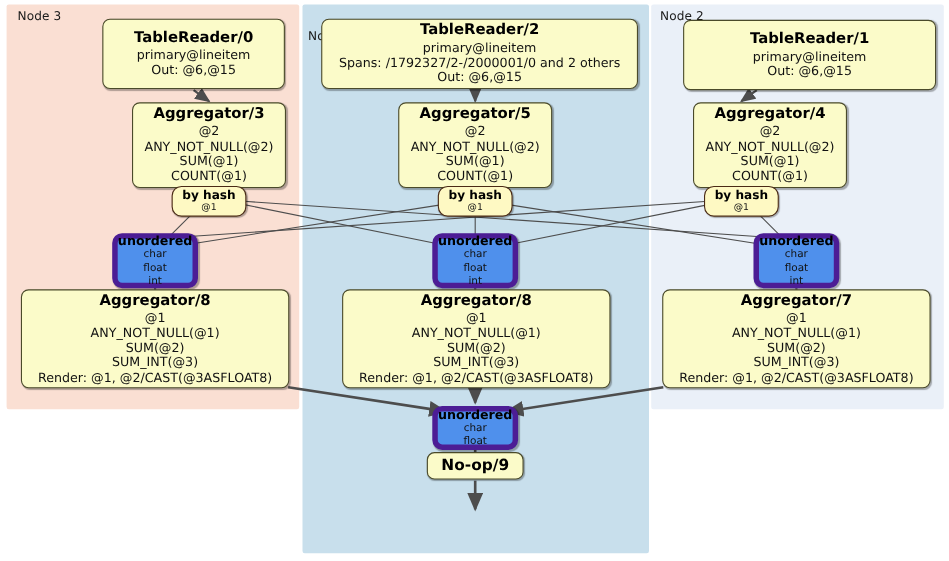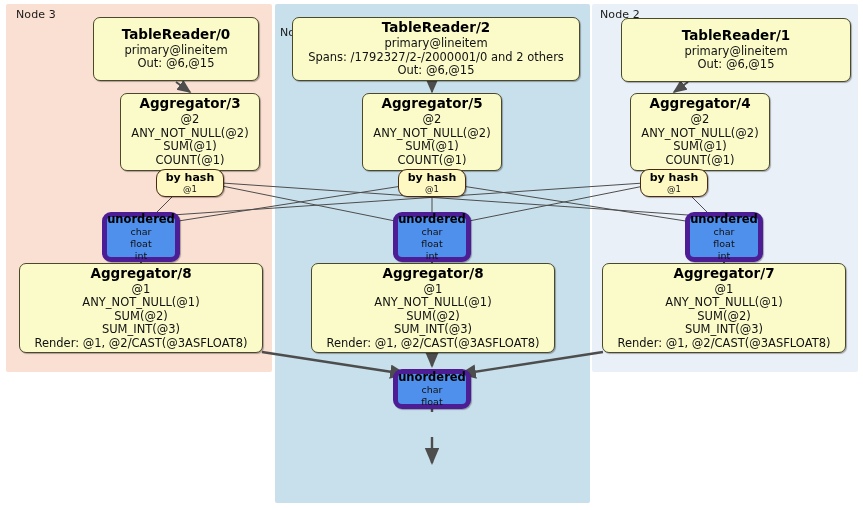--- a/index.html
+++ b/index.html
@@ -202,15 +202,18 @@
     <div class="ln">SUM_INT(@3)</div>
     <div class="ln">Render: @1, @2/CAST(@3ASFLOAT8)</div>
   </div>
 
   <div class="node bbox" style="left:393px;top:369px;width:78px;height:40px;">
     <div class="ttl">unordered</div>
     <div class="ln">char</div>
     <div class="ln">float</div>
   </div>
 
+  <div class="node nbox small-nbox" style="left:388px;top:411px;width:88px;height:25px;">
+    <div class="ttl">No-op/9</div>
+  </div>
 
 
 </div>
 
 </body></html>

